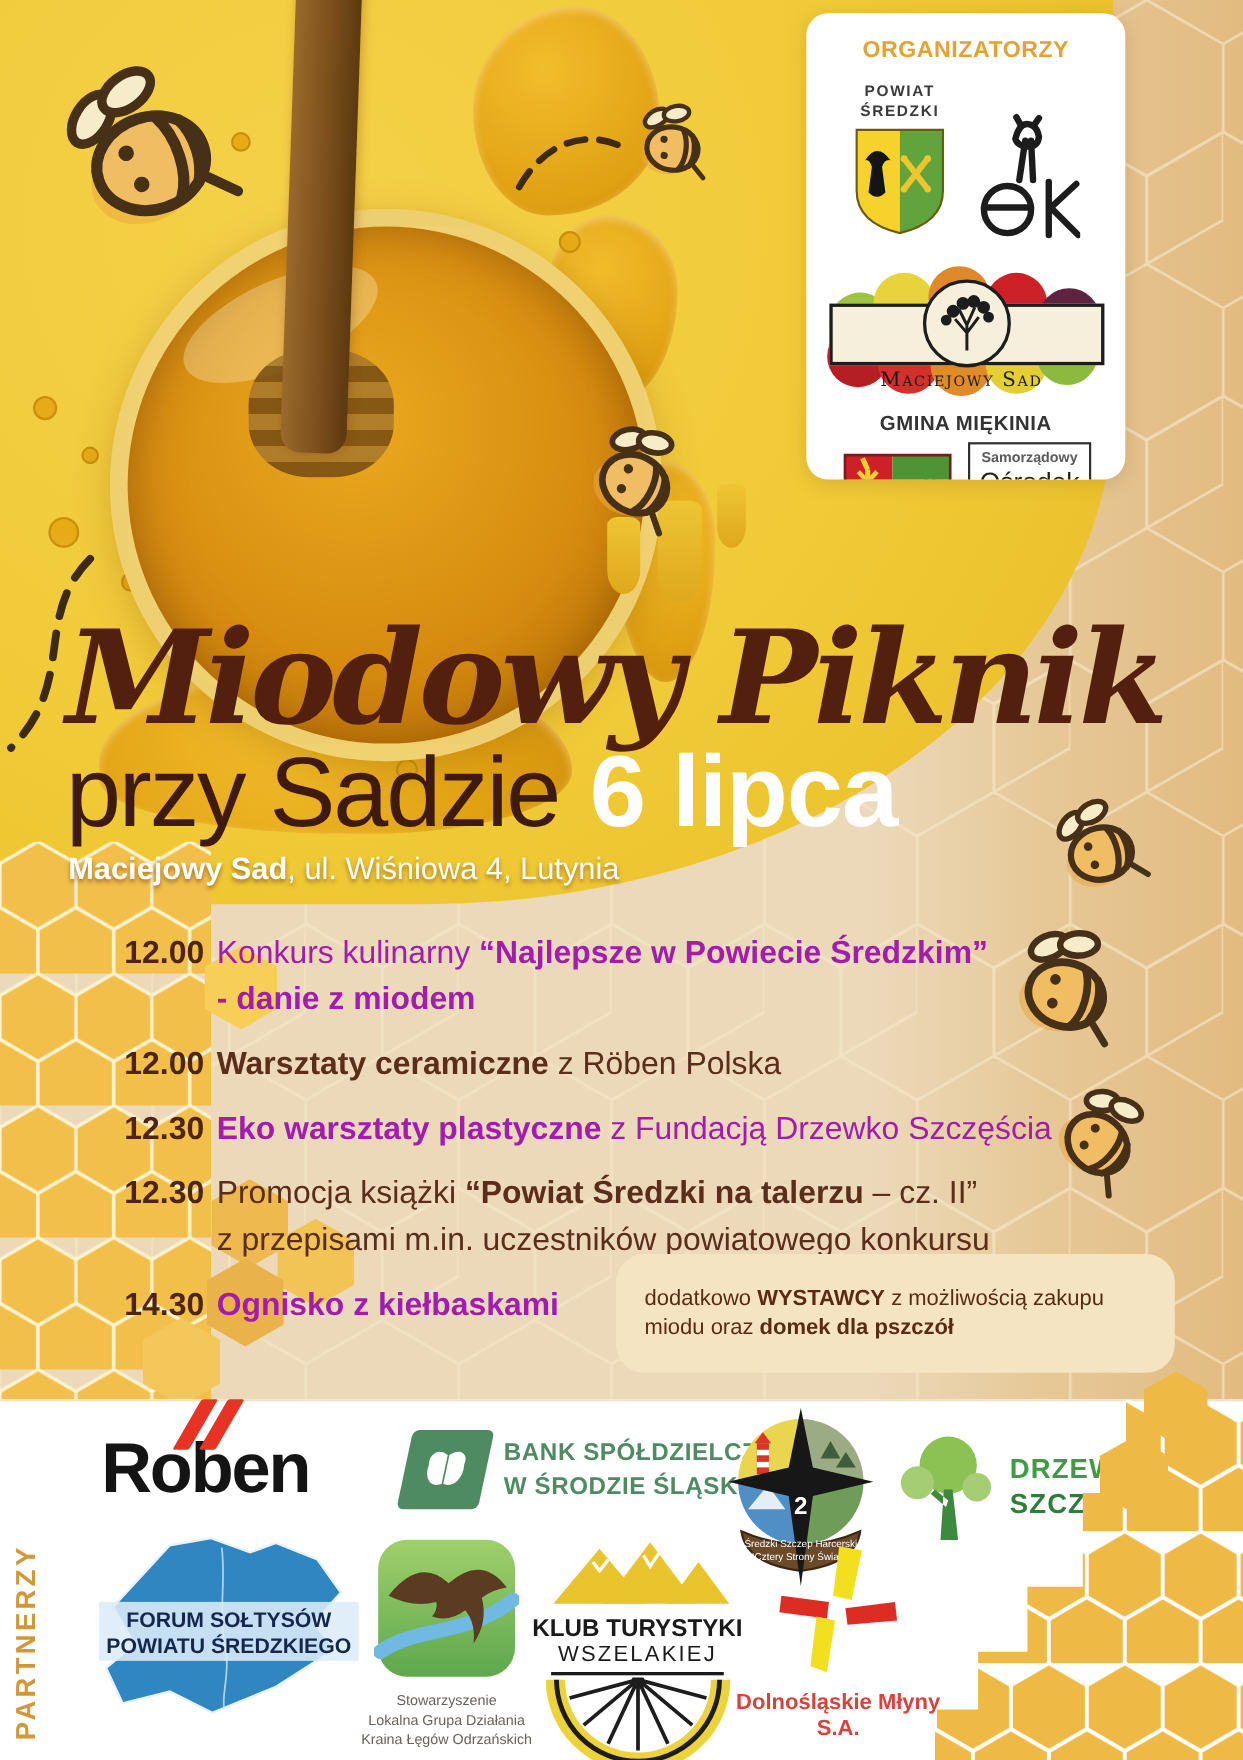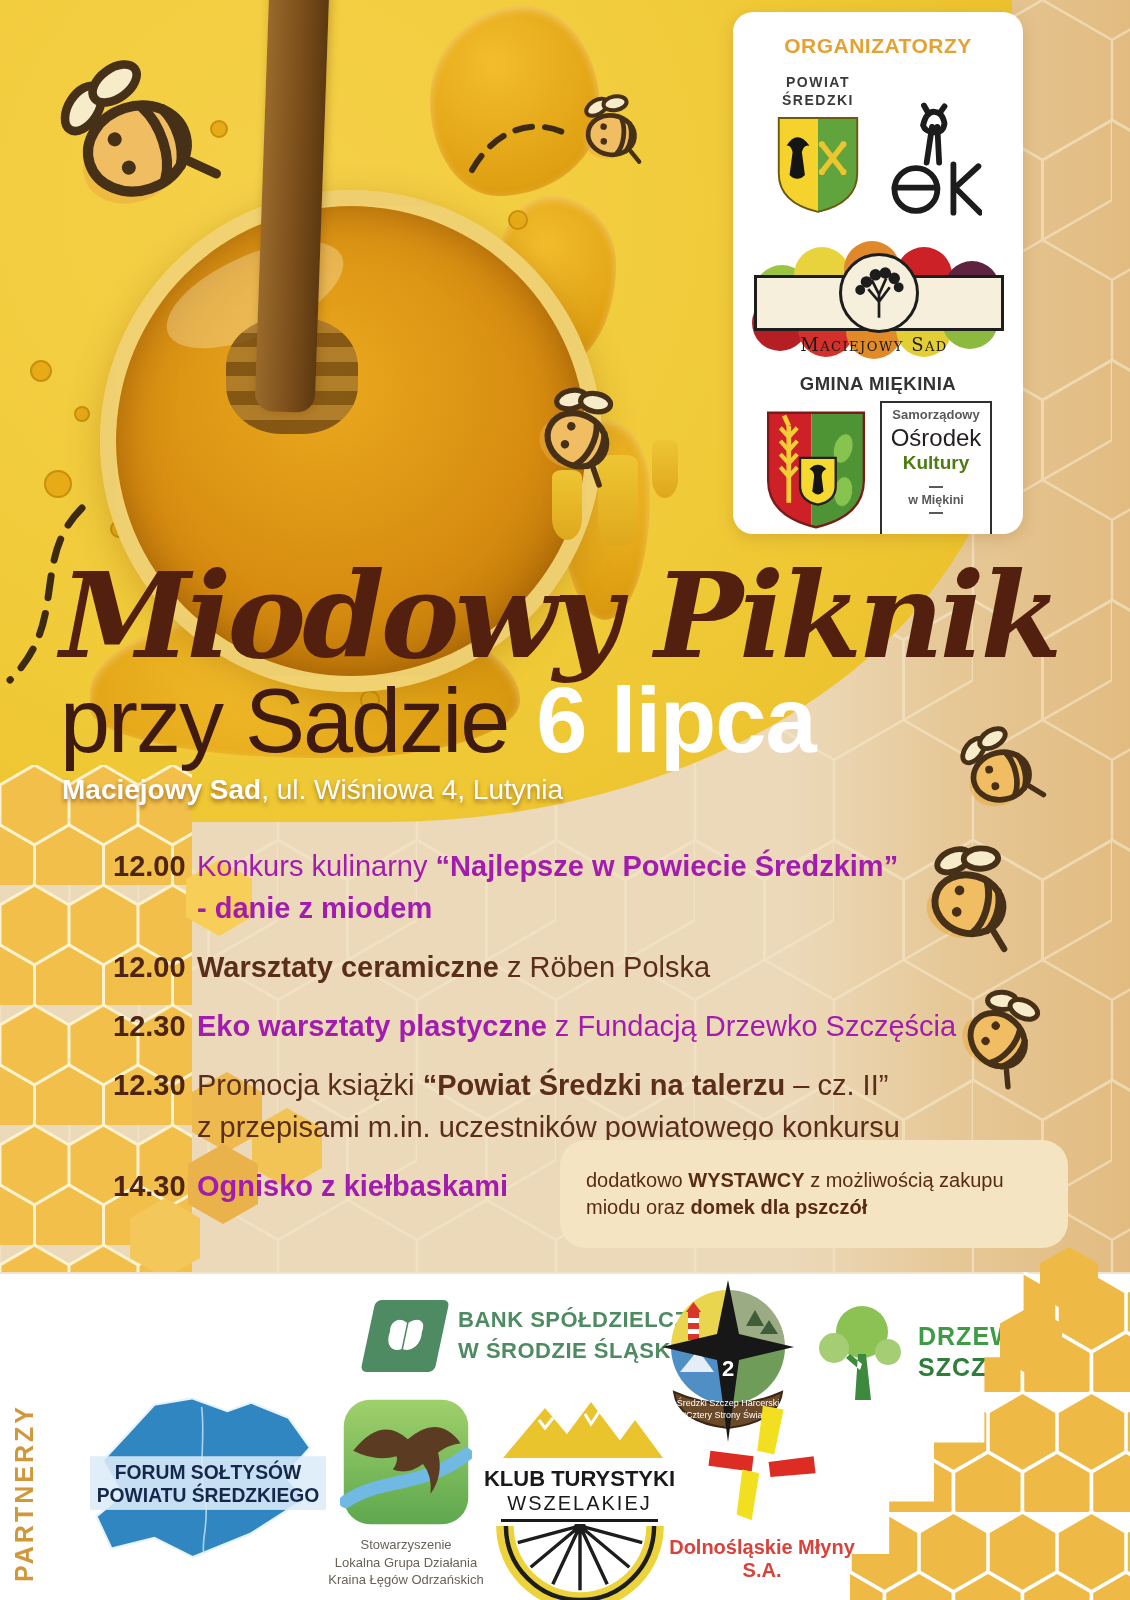--- a/index.html
+++ b/index.html
@@ -26,21 +26,21 @@
        background:linear-gradient(90deg,#9a6a2c,#7c4f1b 55%,#5c3910);border-radius:0 0 18px 18px;
        transform:rotate(2deg);box-shadow:2px 0 10px rgba(120,70,10,.35);}
   .blob{position:absolute;background:radial-gradient(circle at 38% 30%,#f2bd2c,#e0a113 70%,#d4930e);
        box-shadow:inset 0 3px 8px rgba(255,240,180,.5);}
   .droplet{position:absolute;border-radius:50%;background:#e7ab17;border:2px solid #c8900c;}
   .drip{background:linear-gradient(#eec534,#dfa81c);border-radius:12px 12px 18px 18px/8px 8px 26px 26px;}
 
   .hexdiv{position:absolute;clip-path:polygon(50% 0,100% 25%,100% 75%,50% 100%,0 75%,0 25%);}
 
   
-  .panel{left:733px;top:12px;width:290px;height:522px;background:#fff;border-radius:20px;
+  .panel{left:733px;top:12px;width:290px;height:424px;background:#fff;border-radius:20px;
          box-shadow:0 4px 16px rgba(150,100,30,.25);text-align:center;overflow:hidden;}
   .org-heading{margin-top:22px;font-size:21px;font-weight:700;letter-spacing:.5px;color:#e3a233;}
   .powiat-row{display:flex;justify-content:center;align-items:flex-end;gap:20px;margin-top:16px;}
   .powiat-label{font-size:14px;font-weight:600;letter-spacing:1.5px;color:#3a3a3a;line-height:1.25;margin-bottom:6px;}
   .mac{position:relative;width:252px;height:120px;margin:20px auto 0;}
   .mac .apple{position:absolute;width:56px;height:56px;border-radius:50%;}
   .mac-banner{position:absolute;left:2px;top:36px;width:244px;height:50px;background:#f5efdb;border:3px solid #1d1d1d;}
   .mac-circle{position:absolute;left:87px;top:14px;width:74px;height:74px;border-radius:50%;background:#f5efdb;border:3px solid #1d1d1d;}
   .mac-text{position:absolute;left:0;bottom:4px;width:244px;font-family:"DejaVu Serif",serif;
             font-variant:small-caps;font-size:18px;letter-spacing:1.5px;color:#1a1a1a;}
@@ -350,20 +350,25 @@
 
   <div class="abs extra-box">
     <div class="extra-text">
       <span>dodatkowo </span><b>WYSTAWCY</b><span> z możliwością zakupu miodu oraz </span><b>domek dla pszczół</b>
     </div>
   </div>
 
   <div class="abs band"></div>
   <div class="abs partners-label">PARTNERZY</div>
 
+  <div class="abs roben">
+    <div class="slash" style="left:78px;top:-16px;"></div>
+    <div class="slash" style="left:102px;top:-16px;"></div>
+    <div class="roben-text"><span>R</span><span>o</span><span>ben</span></div>
+  </div>
 
   <div class="abs bank">
     <div class="bank-mark">
       <svg width="44" height="42" viewBox="0 0 40 40">
           <path d="M20 7 C10 0 2 6 4 16 C2 28 10 37 20 33 C30 37 38 28 36 16 C38 6 30 0 20 7 Z M20 7 L20 33" fill="#fff" stroke="#4e8b63" stroke-width="1.5"></path>
         </svg>
     </div>
     <div class="bank-text">
       <div>BANK SPÓŁDZIELCZY</div>
       <div>W ŚRODZIE ŚLĄSKIEJ</div>

